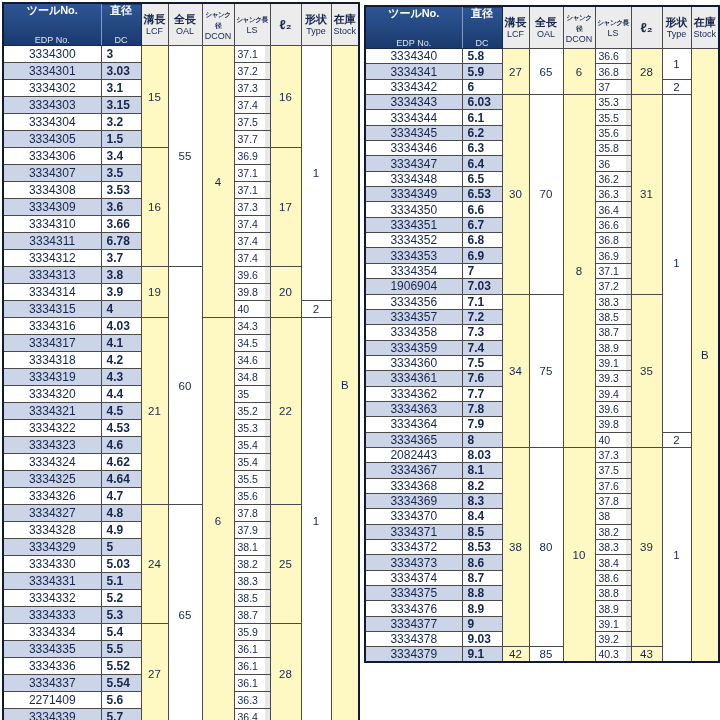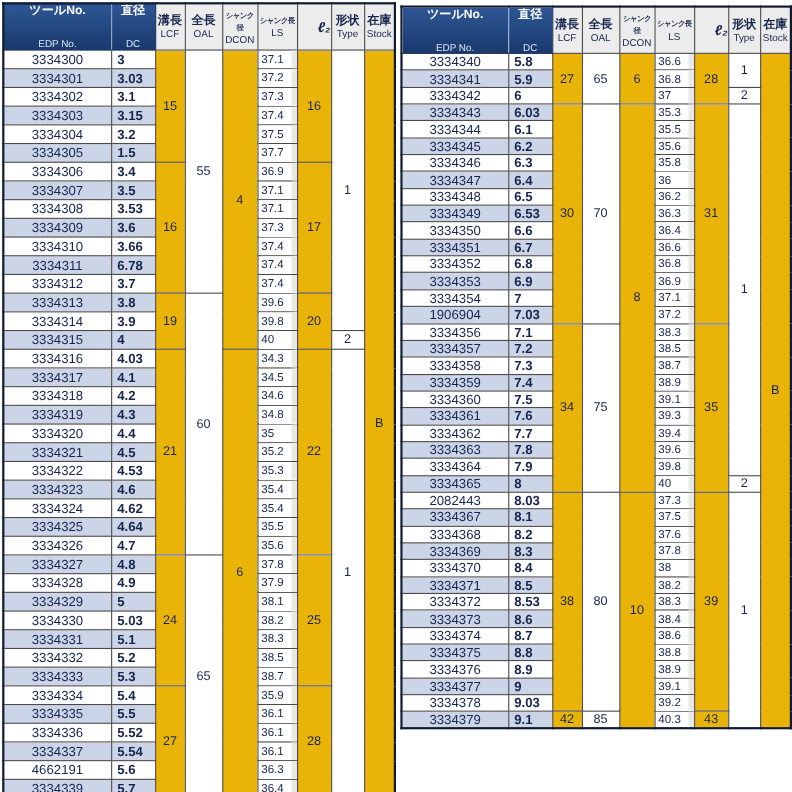--- a/index.html
+++ b/index.html
@@ -25,31 +25,31 @@
     background:linear-gradient(180deg,#2e5694 0%,#1a3a6e 100%);
     color:#ffffff;
     border-color:#14284c;
   }
   th.blue.divider { border-right:1px solid #7f9bcb; }
   th.light { background:#ececec; }
   .hjp { font-size:11px; font-weight:bold; line-height:13px; }
   .hen { font-size:9px; font-weight:normal; line-height:10px; }
   th.blue .hen { color:#dce5f4;margin-top:18px; }
   th.tiny .hjp { font-size:6.8px; line-height:11px; letter-spacing:-0.6px; }
-  .hl2 { font-size:13px; font-style:italic; font-weight:bold;text-align:right; }
+  .hl2 { font-size:13px; font-weight:bold; }
 
   #table-left  tbody tr { height:17px;margin-top:13px; }
   #table-right tbody tr { height:15.35px; }
 
   td.edp { text-align:center; font-size:12px; background:#ffffff; }
   td.dc  { font-weight:bold; font-size:12px; text-align:left; padding-left:5px; background:#ffffff; }
   tr.striped td.edp, tr.striped td.dc { background:#ccd4e8; }
 
   td.seg { text-align:center; font-size:11.5px; }
-  td.seg.gray  { background:#eab308; }
+  td.seg.gray  { background:#fef9c3; }
   td.seg.white { background:#ffffff; }
 
   td.ls {
     background:#ffffff;
     position:relative;
     font-size:10.5px;
     text-align:left;
     padding-left:3px;
   }
   td.ls::after {
@@ -320,21 +320,21 @@
         <td class="edp">3334336</td>
         <td class="dc">5.52</td>
         <td class="ls">36.1</td>
       </tr>
       <tr class="striped">
         <td class="edp">3334337</td>
         <td class="dc">5.54</td>
         <td class="ls">36.1</td>
       </tr>
       <tr>
-        <td class="edp">4662191</td>
+        <td class="edp">2271409</td>
         <td class="dc">5.6</td>
         <td class="ls">36.3</td>
       </tr>
       <tr class="striped">
         <td class="edp">3334339</td>
         <td class="dc">5.7</td>
         <td class="ls">36.4</td>
       </tr>
     </tbody>
   </table>

